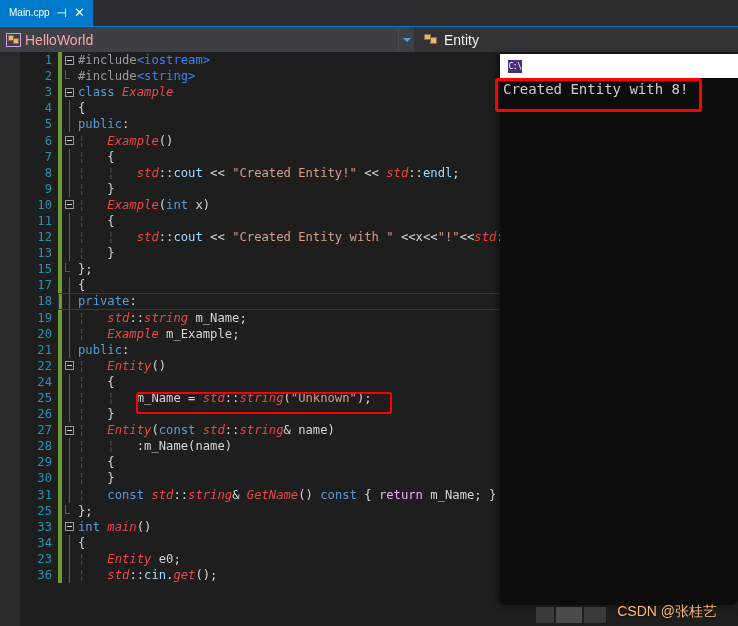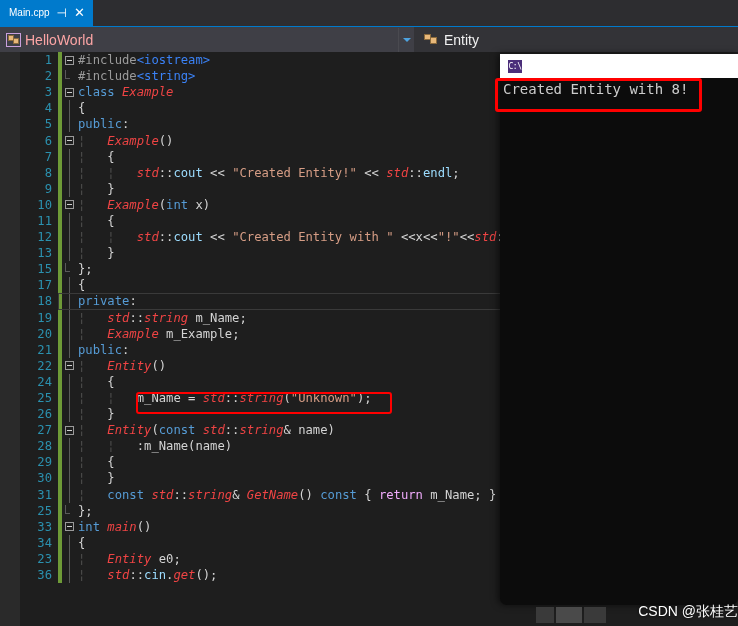--- a/index.html
+++ b/index.html
@@ -165,22 +165,22 @@
     font-family: "DejaVu Sans Mono", monospace; font-size: 14px;
     line-height: 17px;
   }
   .redbox-console {
     position: absolute; left: 495px; top: 78px; width: 207px; height: 34px;
     border: 3px solid #ff0000; border-radius: 3px; pointer-events: none;
   }
 
   
   .watermark {
-    position: absolute; right: 0; bottom: 5px;
-    color: #ffffff; font-size: 14px;
+    position: absolute; right: 21px; bottom: 5px;
+    color: #fdba74; font-size: 14px;
     font-family: "Liberation Sans", sans-serif;
     text-shadow: 0 0 3px rgba(0,0,0,0.8);
   }
   .wm-blocks {
     position: absolute; right: 132px; bottom: 3px;
     display: flex; gap: 2px; align-items: flex-end;
   }
   .wm-blocks span { display:block; background:#3a3a3a; }
 </style>
 </head>

